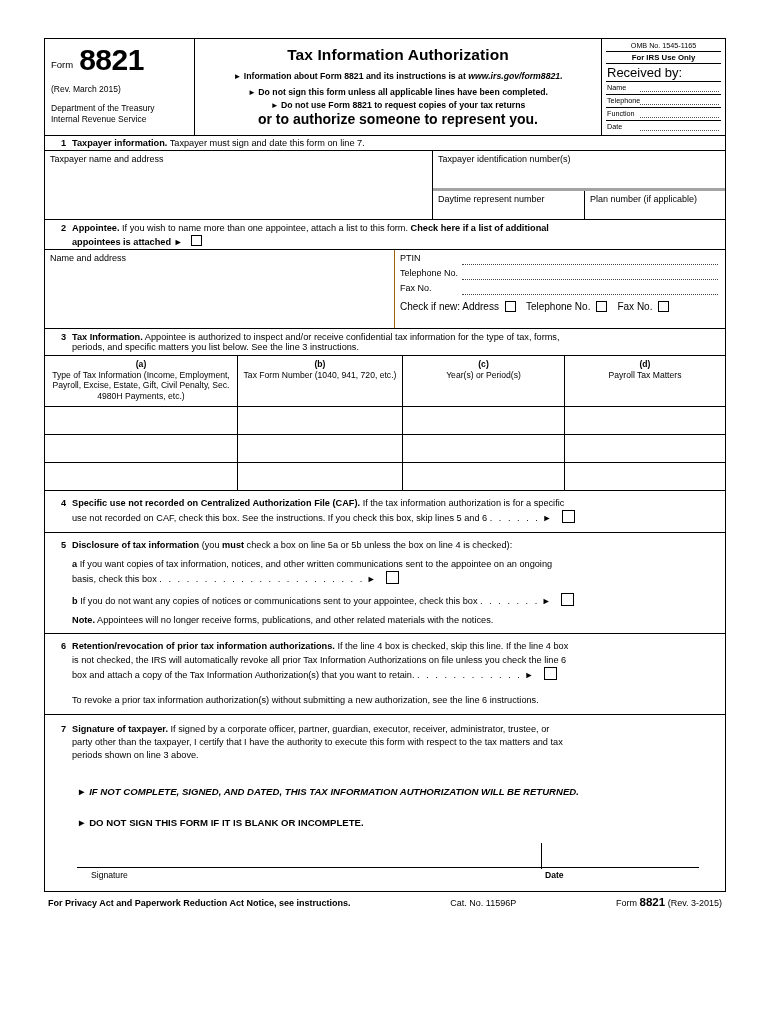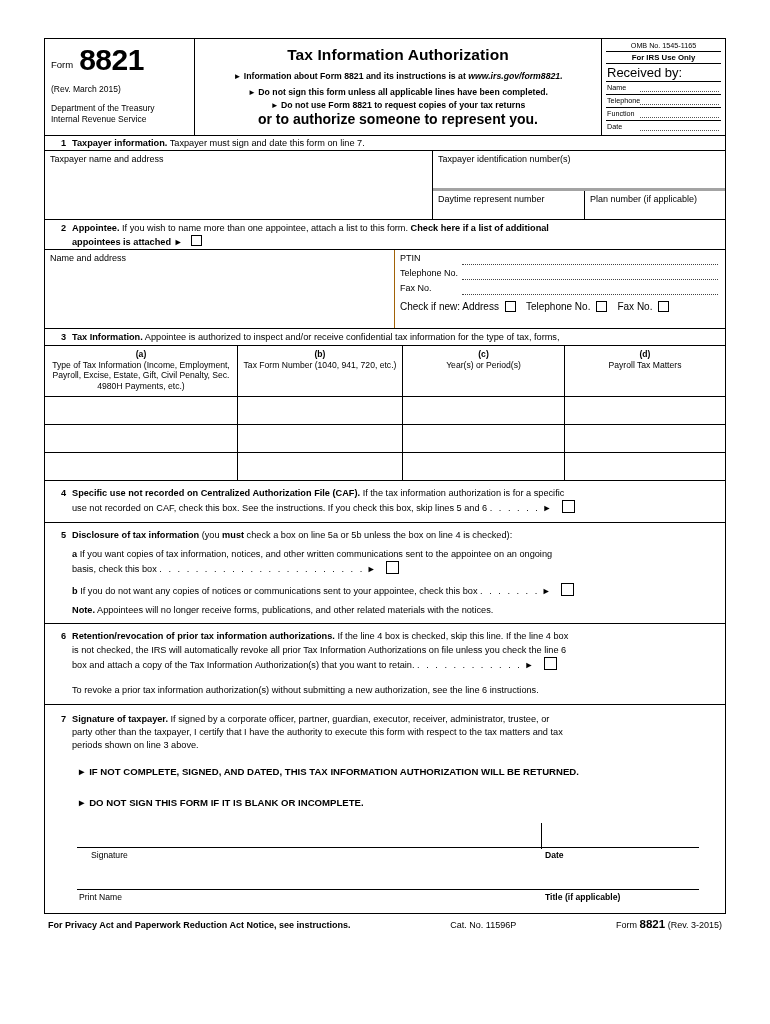--- a/index.html
+++ b/index.html
@@ -490,20 +490,21 @@
           <span class="cb2"></span>
         </div>
       </div>
     </div>
 
     <div class="bx l3-head">
       <span class="hang">
         <span class="num">3</span>
         <span class="hangbody">
           <span class="b">Tax Information.</span><span> Appointee is authorized to inspect and/or receive confidential tax information for the type of tax, forms,</span>
+          <span style="display:block;">periods, and specific matters you list below. See the line 3 instructions.</span>
         </span>
       </span>
     </div>
     <div class="bx tbl">
       <div class="tcol c1">
         <div class="tlet">(a)</div>
         <div>Type of Tax Information (Income, Employment, Payroll, Excise, Estate, Gift, Civil Penalty, Sec. 4980H Payments, etc.)</div>
       </div>
       <div class="tcol c2">
         <div class="tlet">(b)</div>
@@ -604,41 +605,36 @@
     <div class="sig-area">
       <div style="display:flex;align-items:baseline;font-size:9.2px;line-height:1.45;">
         <span class="num">7</span>
         <span class="hangbody">
           <span class="b">Signature of taxpayer.</span><span> If signed by a corporate officer, partner, guardian, executor, receiver, administrator, trustee, or</span>
           <span style="display:block;">party other than the taxpayer, I certify that I have the authority to execute this form with respect to the tax matters and tax</span>
           <span style="display:block;">periods shown on line 3 above.</span>
         </span>
       </div>
 
-      <div class="big-line" style="margin-top:8px;">
+      <div class="big-line" style="margin-top:18px;font-style:italic;">
         <span>►</span>
         <span>IF NOT COMPLETE, SIGNED, AND DATED, THIS TAX INFORMATION AUTHORIZATION WILL BE RETURNED.</span>
       </div>
       <div class="big-line" style="margin-top:10px;">
         <span>►</span>
         <span>DO NOT SIGN THIS FORM IF IT IS BLANK OR INCOMPLETE.</span>
       </div>
 
       <div class="sigrow">
         <div class="sigline"></div>
         <div class="vsep"></div>
         <div class="sig-lbl a">Signature</div>
         <div class="sig-lbl b">Date</div>
       </div>
 
-      <div class="sigrow2">
-        <div class="sigline2"></div>
-        <div class="sig-lbl2 a">Print Name</div>
-        <div class="sig-lbl2 b">Title (if applicable)</div>
-      </div>
     </div>
 
     <div class="footer">
       <div class="f-left">For Privacy Act and Paperwork Reduction Act Notice, see instructions.</div>
       <div class="f-mid">Cat. No. 11596P</div>
       <div class="f-right">
         <span>Form</span>
         <b>8821</b>
         <span>(Rev. 3-2015)</span>
       </div>

